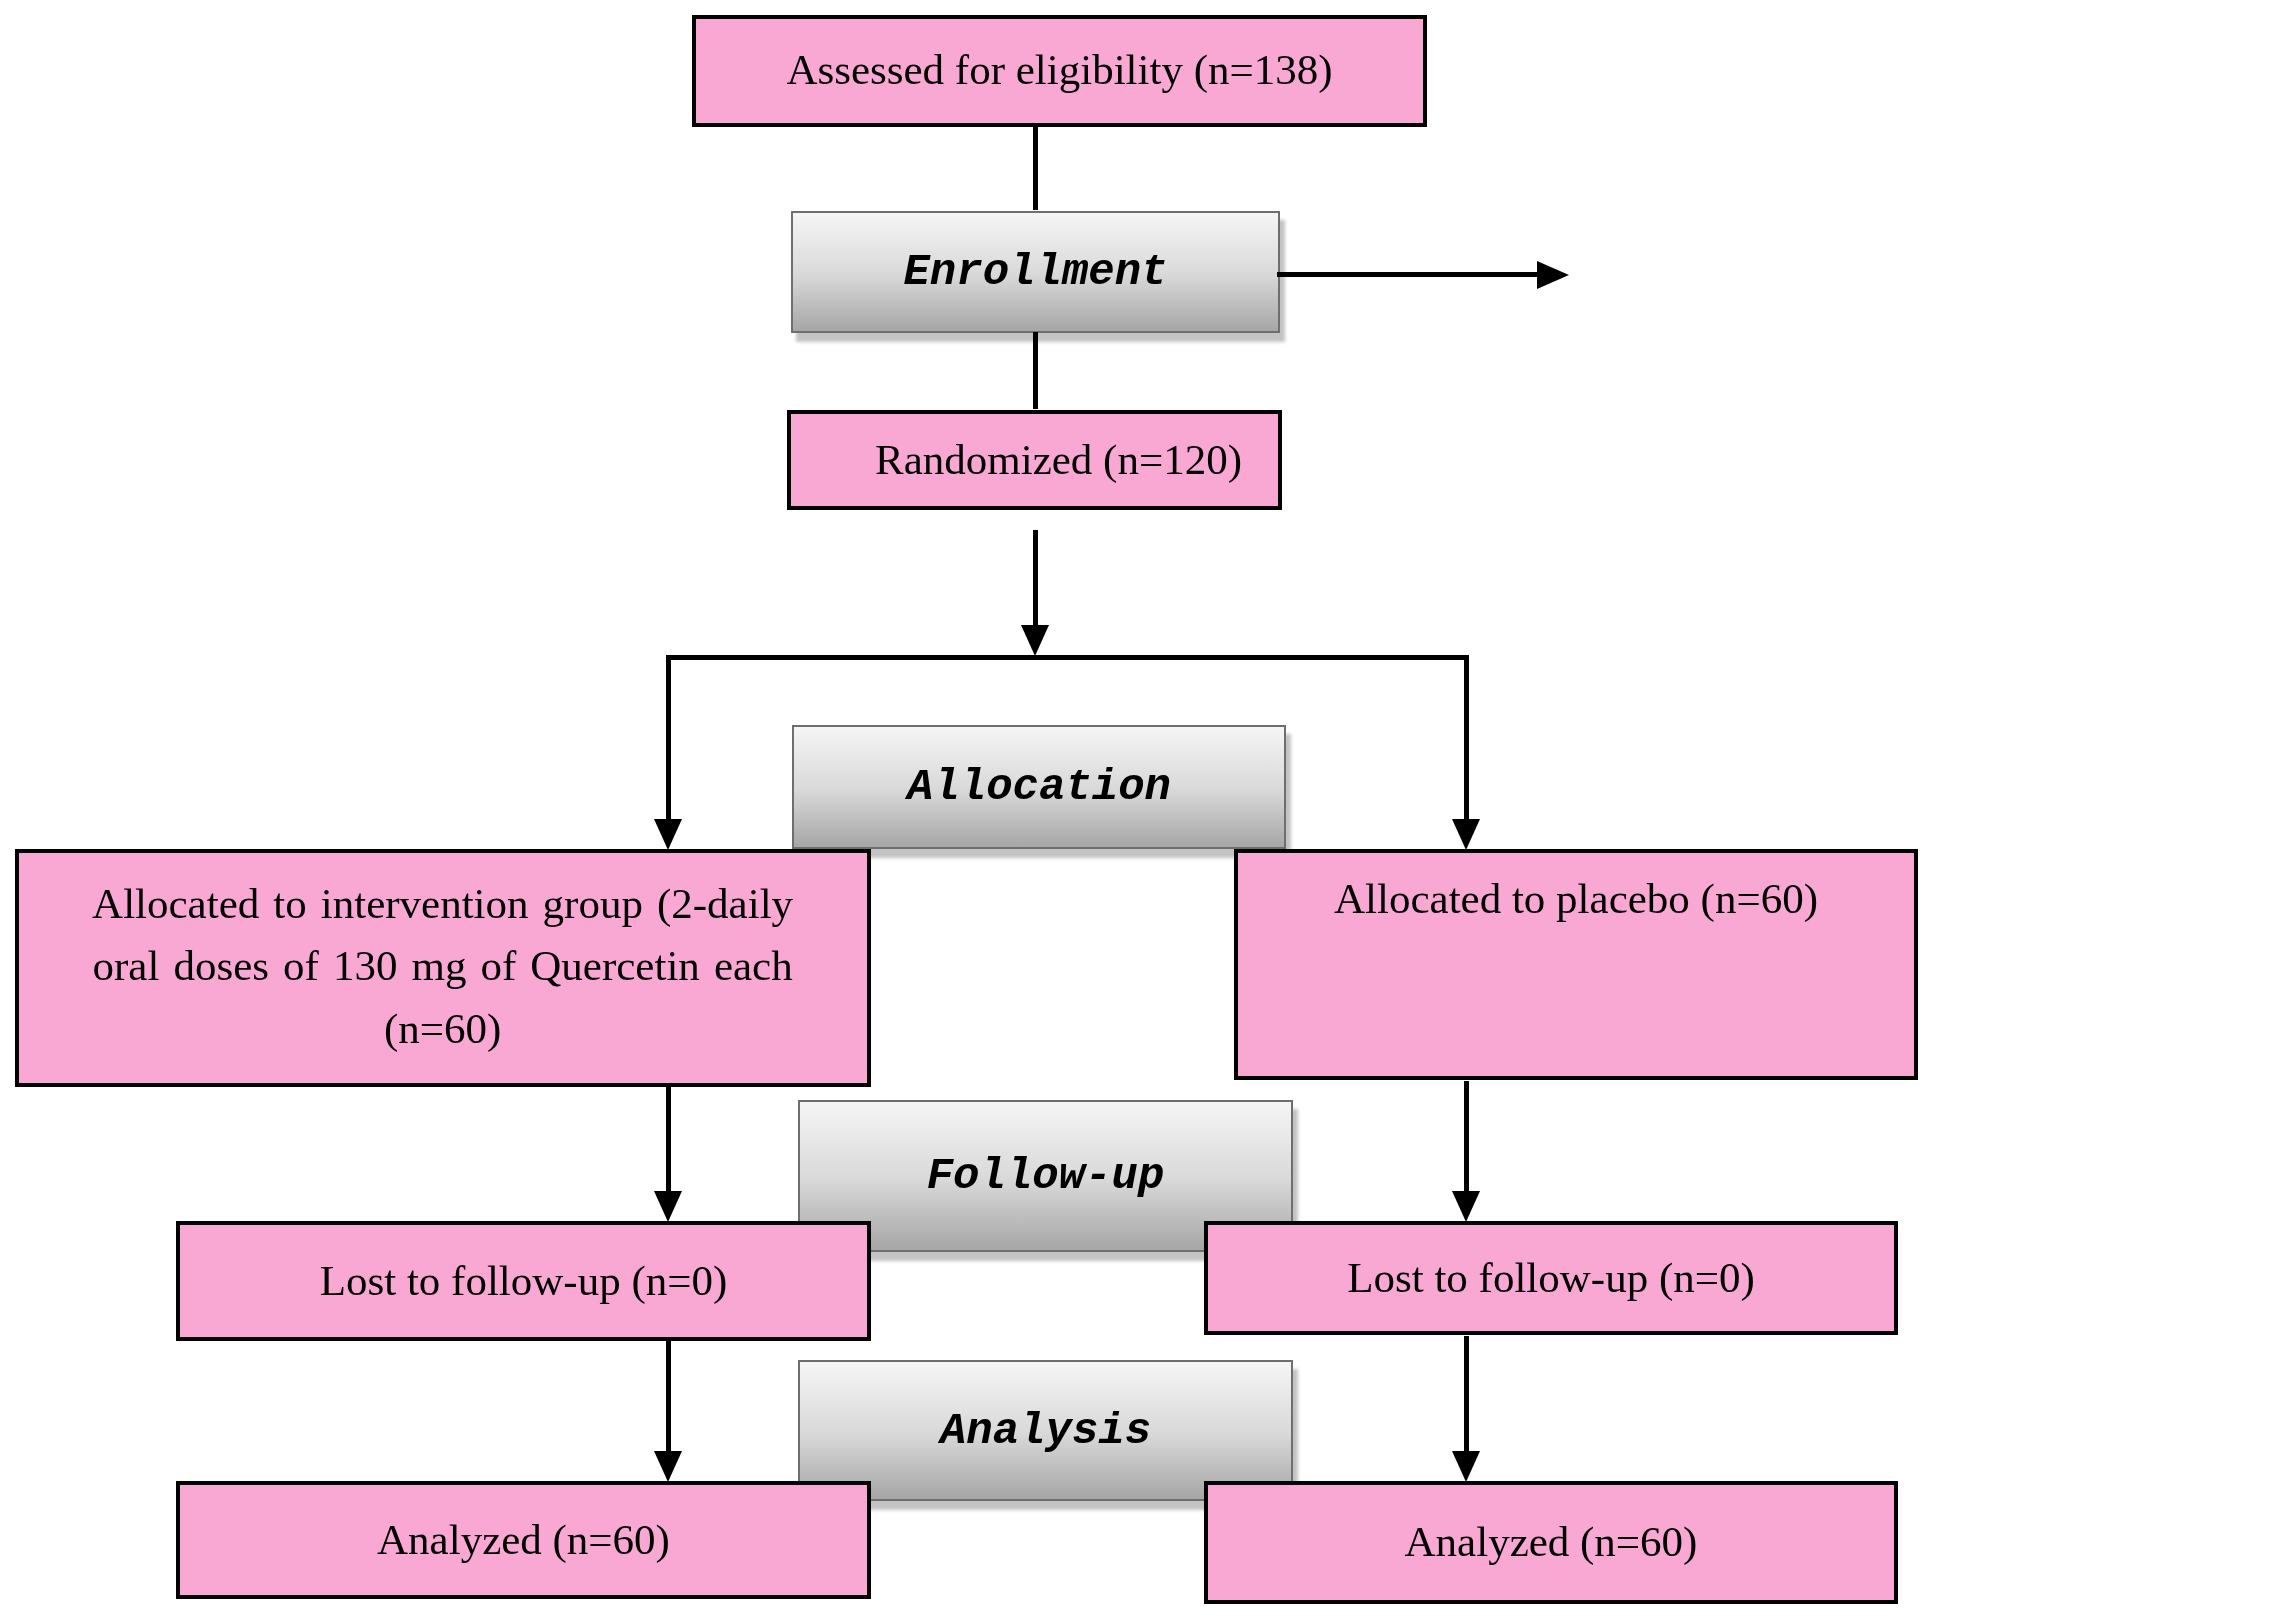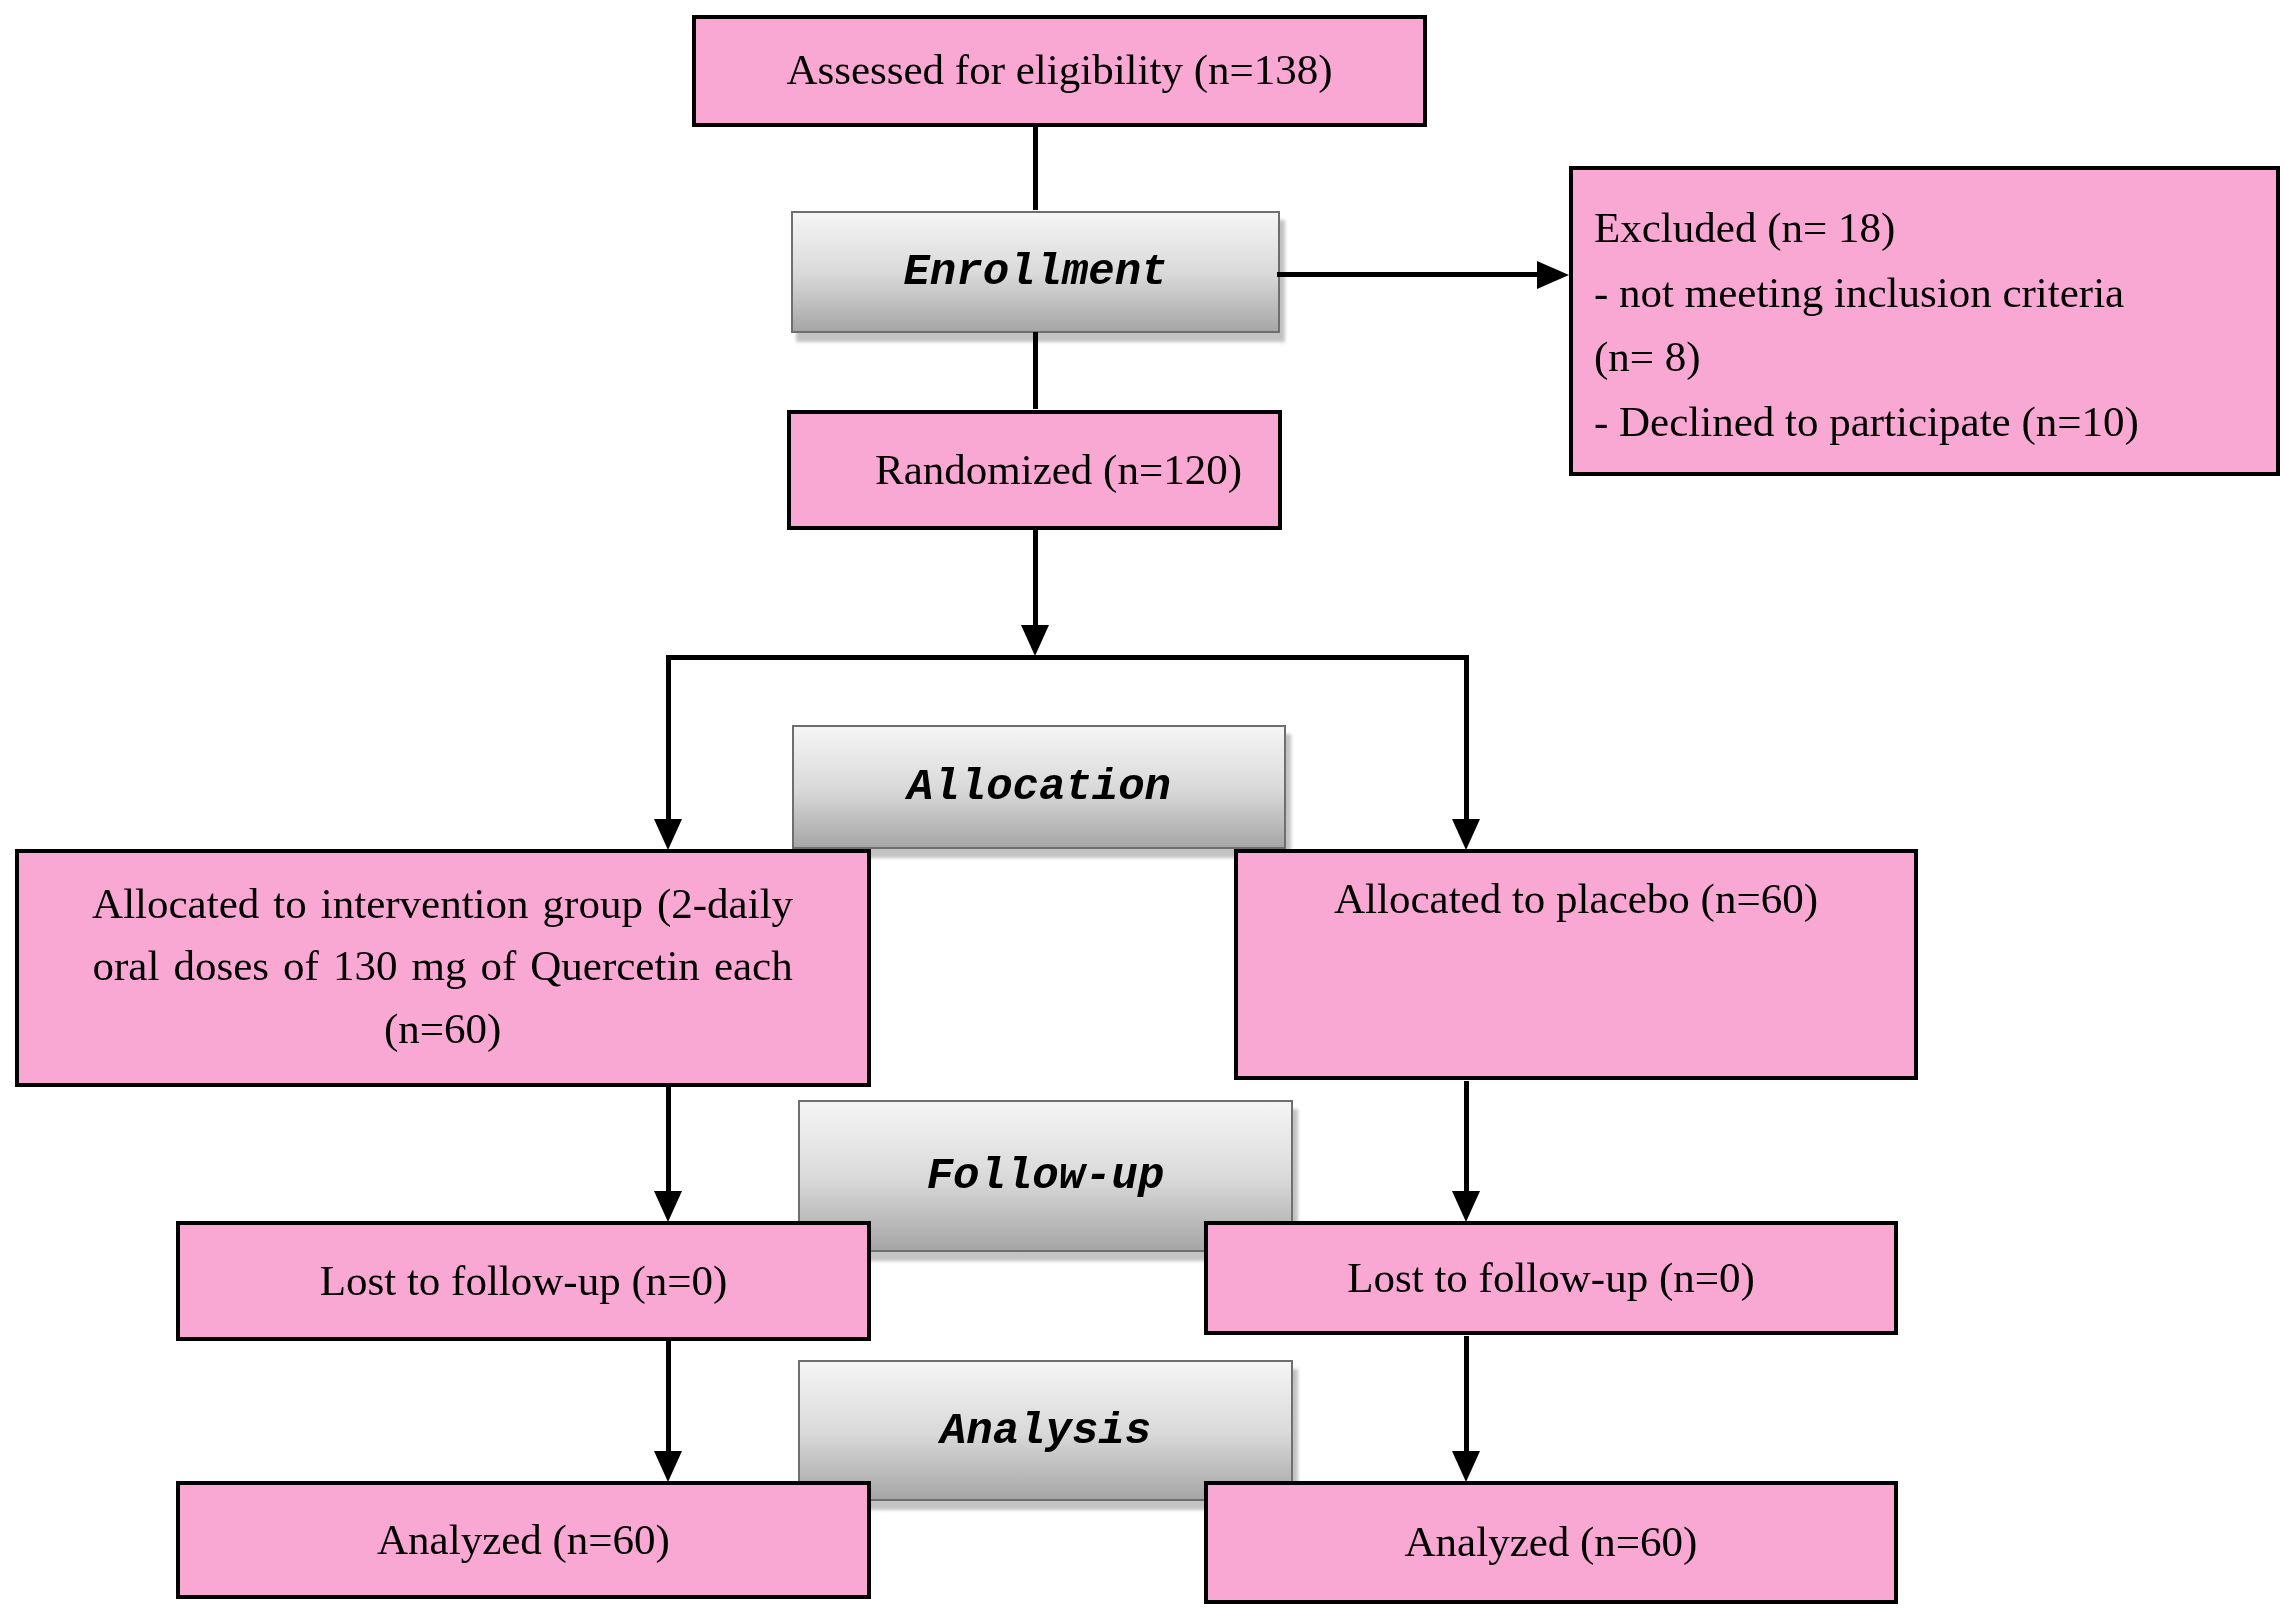--- a/index.html
+++ b/index.html
@@ -72,21 +72,21 @@
     width: 0; height: 0;
     border-top: 14px solid transparent;
     border-bottom: 14px solid transparent;
     border-left: 32px solid var(--box-border, #000000);
   }
   
   #n-assessed   { left: 692px; top: 14.6px;   width: 735px; height: 112px; }
   #s-enrollment { left: 791px; top: 211px;  width: 489px;  height: 122px; }
   #n-excluded   { left: 1569px; top: 166px;  width: 711px; height: 310px;
                   padding: 26px 13.3px 0 21px; line-height: 1.5; }
-  #n-randomized { left: 787px; top: 410px;  width: 495px;  height: 120px; padding-left: 48px; }
+  #n-randomized { left: 787px; top: 410px;  width: 495px;  height: 100px; padding-left: 48px; }
   #s-allocation { left: 792px; top: 725px; width: 494px;  height: 124px; align-items: center; }
   #n-alloc-int  { left: 14.6px;   top: 849px; width: 856px; height: 238px;
                   padding-top: 20px; word-spacing: 3.3px; }
   #n-alloc-pla  { left: 1234px; top: 849px; width: 684px; height: 231px;
                   padding-top: 14.6px; }
   #s-followup   { left: 798px; top: 1100px; width: 495px;  height: 152px; }
   #n-lost-int   { left: 176px;  top: 1221px; width: 695px; height: 120px; }
   #n-lost-pla   { left: 1204px; top: 1221px; width: 694px; height: 114px; }
   #s-analysis   { left: 798px; top: 1360px; width: 495px;  height: 141px; }
   #n-anal-int   { left: 176px;  top: 1481px; width: 695px; height: 118px; }
@@ -125,26 +125,20 @@
 
   <div class="line" id="c-assessed-enrollment"></div>
 
   <div class="stage" id="s-enrollment">
     <span>Enrollment</span>
   </div>
 
   <div class="line" id="c-enrollment-excluded"></div>
   <div class="ah-right" id="h-enrollment-excluded"></div>
 
-  <div class="wbox left-align" id="n-excluded">
-    <span class="tline">Excluded (n= 18)</span>
-    <span class="tline">- not meeting inclusion criteria</span>
-    <span class="tline">(n= 8)</span>
-    <span class="tline">- Declined to participate (n=10)</span>
-  </div>
 
   <div class="line" id="c-enrollment-randomized"></div>
 
   <div class="wbox" id="n-randomized">
     <span>Randomized (n=120)</span>
   </div>
 
   <div class="line" id="c-randomized-split"></div>
   <div class="ah-down" id="h-randomized-split"></div>
 

